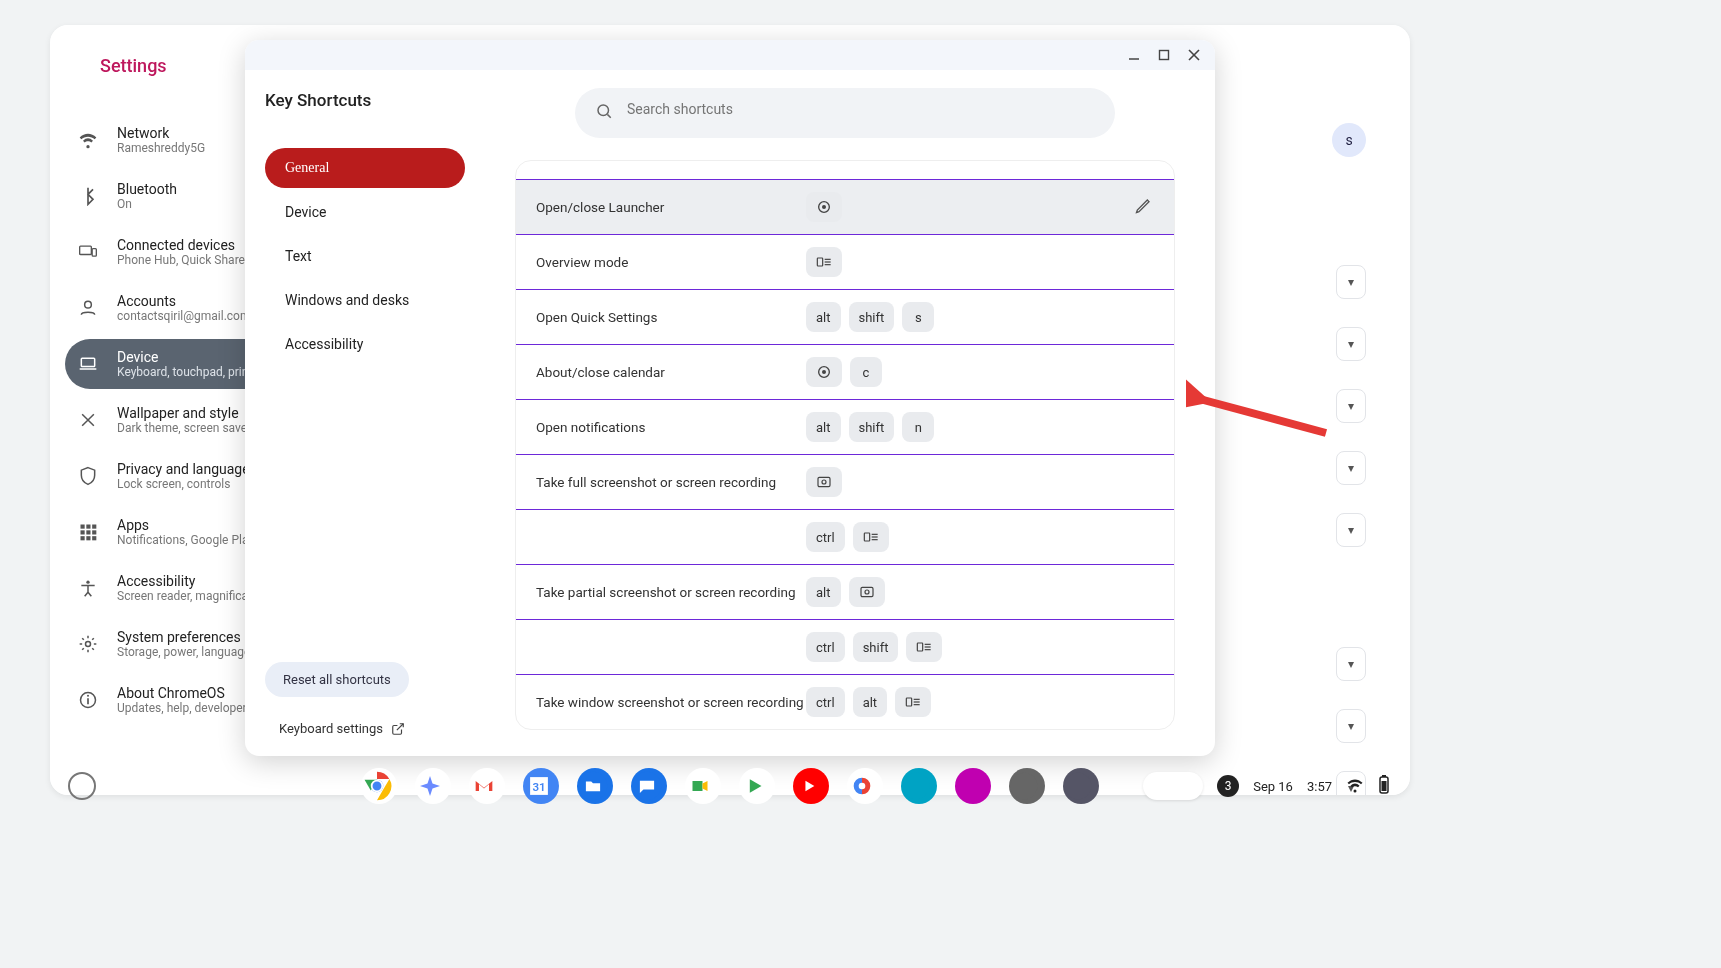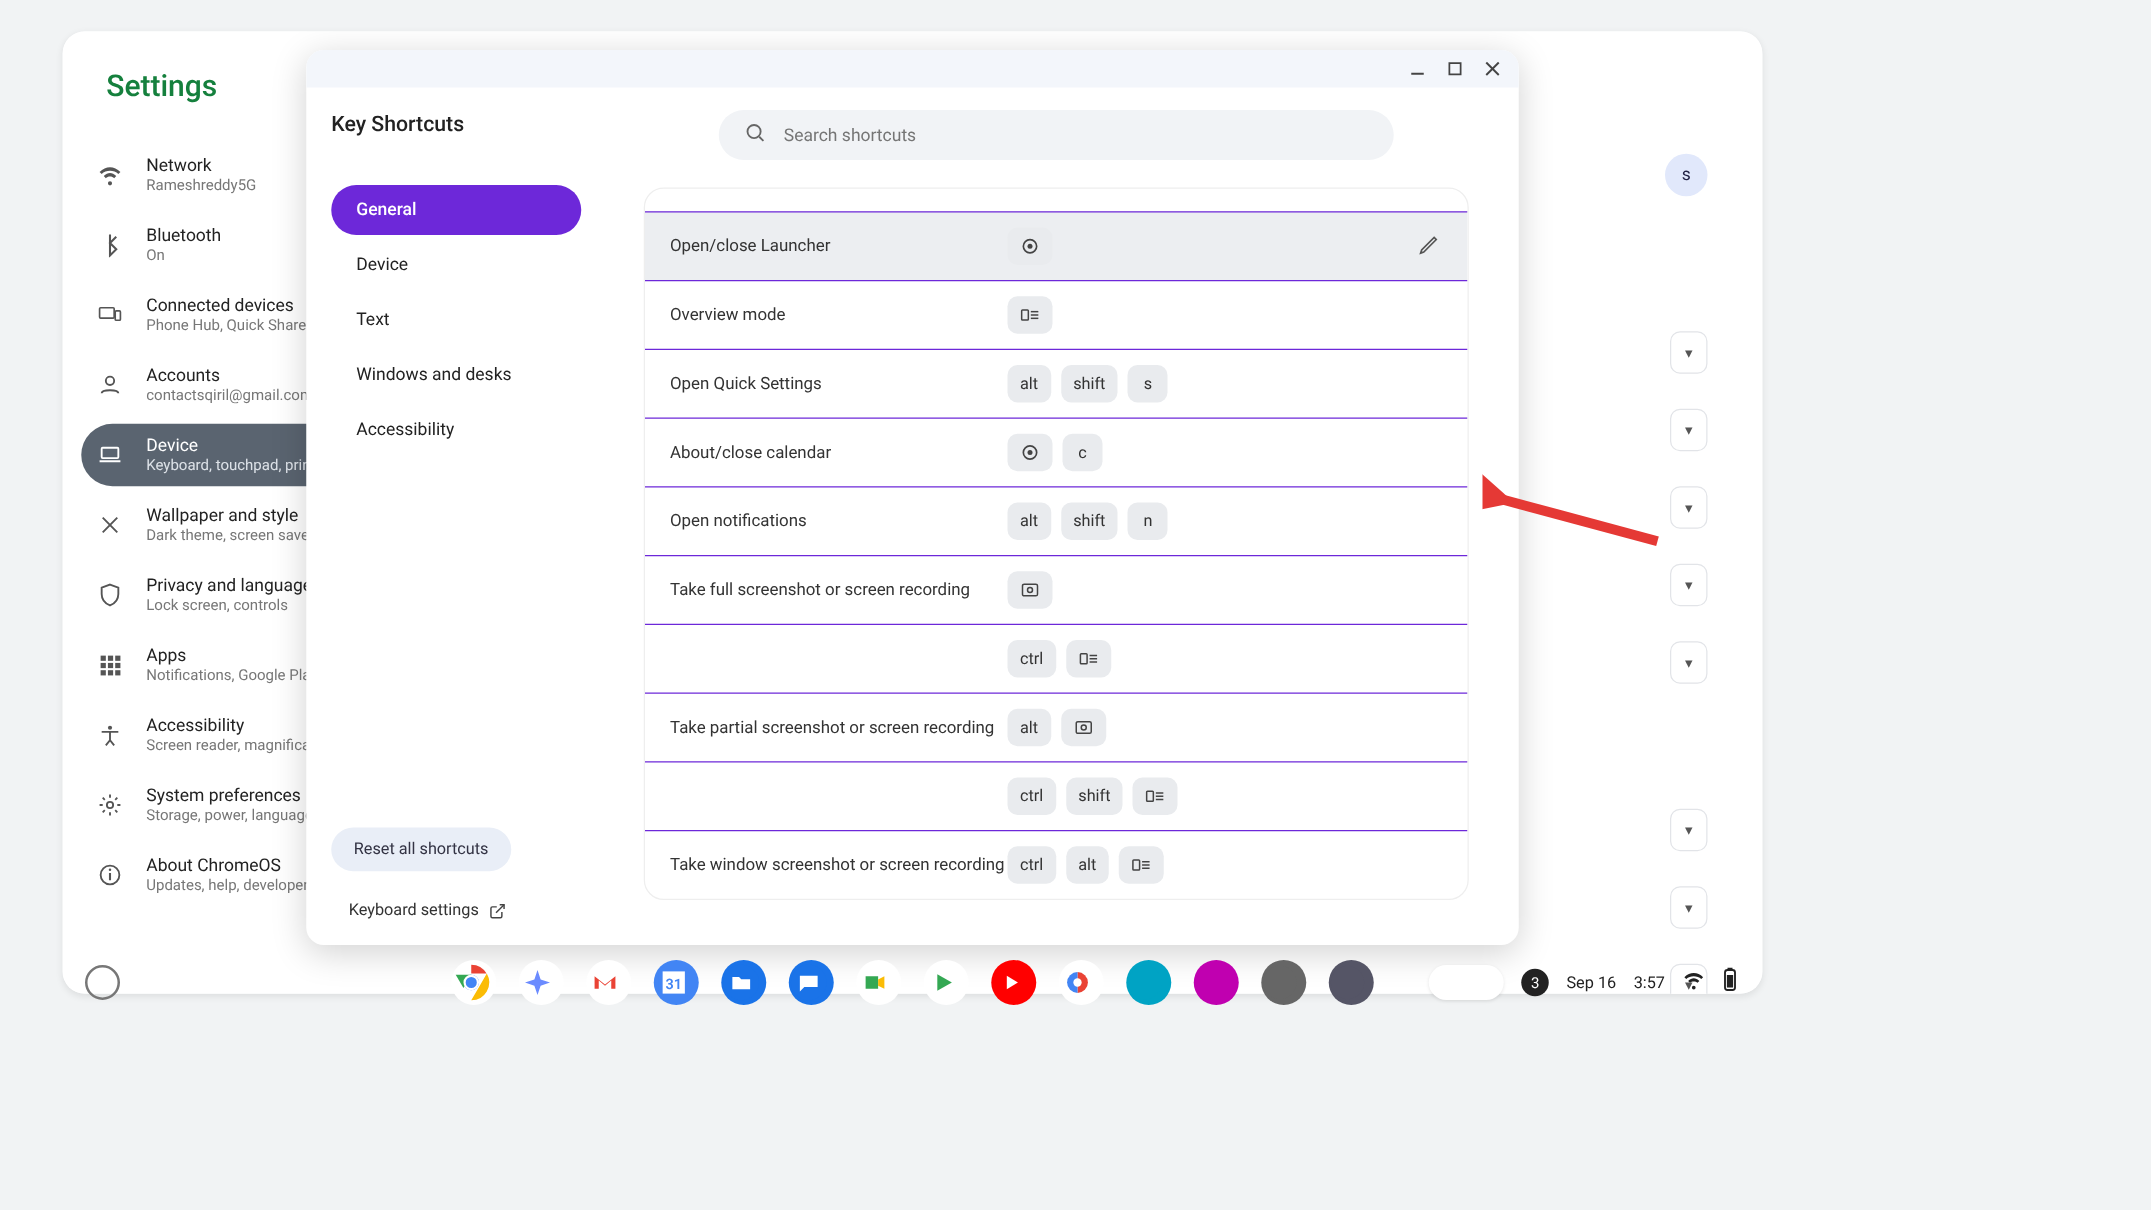--- a/index.html
+++ b/index.html
@@ -6,21 +6,21 @@
 body { background: #f1f3f4; width: 1721px; height: 968px; position: relative; overflow: hidden; }
 
 .desktop {
   position: absolute; left: 50px; top: 25px; width: 1360px; height: 770px;
   background: #fafbfc; border-radius: 18px; overflow: hidden;
   box-shadow: 0 2px 6px rgba(0,0,0,0.08);
 }
 
 
 .settings-app { position: absolute; left: 0; top: 0; width: 100%; height: 100%; background: #fff; }
-.settings-title { position: absolute; left: 35px; top: 30px; font-size: 24px; font-weight: 500; color: #15803d; }
+.settings-title { position: absolute; left: 50px; top: 30px; font-size: 18px; font-weight: 500; color: #be185d; }
 .settings-sidebar { position: absolute; left: 15px; top: 90px; width: 228px; }
 .sb-item { display: flex; align-items: center; padding: 10px 12px; border-radius: 28px; cursor: pointer; gap: 18px; margin-bottom: 6px; }
 .sb-item.active { background: #5a6470; color: #fff; }
 .sb-item .sbi-icon { width: 22px; height: 22px; display: flex; align-items: center; justify-content: center; flex-shrink: 0; color: #555; }
 .sb-item.active .sbi-icon { color: #fff; }
 .sb-item .sbi-text { display: flex; flex-direction: column; overflow: hidden; }
 .sb-item .sbi-title { font-size: 14px; color: #222; white-space: nowrap; }
 .sb-item.active .sbi-title { color: #fff; }
 .sb-item .sbi-sub { font-size: 12px; color: #777; white-space: nowrap; }
 .sb-item.active .sbi-sub { color: #dde2e8; }
@@ -29,28 +29,28 @@
 .shortcut-window {
   position: absolute; left: 195px; top: 15px; width: 970px; height: 716px;
   background: #fff; border-radius: 14px; box-shadow: 0 6px 28px rgba(0,0,0,0.18);
   overflow: hidden;
 }
 .sw-titlebar { height: 30px; background: #f3f6fb; display: flex; justify-content: flex-end; align-items: center; padding: 0 8px; gap: 4px; }
 .sw-tb-btn { width: 26px; height: 22px; display: flex; align-items: center; justify-content: center; font-size: 14px; color: #444; cursor: pointer; border-radius: 4px; }
 .sw-left { position: absolute; left: 0; top: 30px; width: 230px; height: calc(100% - 30px); padding: 20px 10px 20px 20px; display: flex; flex-direction: column; gap: 12px; }
 .sw-left h2 { font-size: 17px; font-weight: 500; color: #222; margin-bottom: 26px; }
 .sw-cat { font-size: 14px; color: #222; padding: 12px 20px; border-radius: 22px; cursor: pointer; margin-bottom: 4px; }
-.sw-cat.active { background: #6d28d9; color: #fff; font-weight: 500; }
+.sw-cat.active { background: #b91c1c; color: #fff; font-weight: 500; font-family: Liberation Serif, serif; }
 .sw-left-spacer { flex: 1; }
 .sw-reset { font-size: 13px; background: #e9eef7; color: #334; padding: 10px 18px; border-radius: 20px; cursor: pointer; display: inline-block; width: fit-content; margin-bottom: 12px; }
 .sw-kbd-link { font-size: 13px; color: #333; display: flex; align-items: center; gap: 8px; padding-left: 14px; cursor: pointer; }
 
 .sw-main { position: absolute; left: 230px; top: 30px; right: 0; bottom: 0; padding: 18px 40px 0 40px; overflow: hidden; }
 .sw-search { position: relative; width: 540px; margin: 0 auto 22px; }
-.sw-search input { width: 100%; padding: 13px 18px 11px 52px; border: none; border-radius: 26px; background: #f1f3f6; font-size: 14px; color: #444; outline: none; }
+.sw-search input { width: 100%; padding: 13px 18px 21px 52px; border: none; border-radius: 26px; background: #f1f3f6; font-size: 14px; color: #444; outline: none; }
 .sw-search .si { position: absolute; left: 20px; top: 50%; transform: translateY(-50%); color: #666; }
 
 .sw-panel { background: #fff; border: 1px solid #eee; border-radius: 16px; padding: 18px 0 0 0; max-height: 590px; overflow: hidden; }
 .sw-panel h3 { font-size: 14px; font-weight: 600; color: #333; padding: 0 20px 14px 20px; }
 .sc-row { display: flex; align-items: center; min-height: 55px; padding: 8px 20px; border-top: 1px solid #6d28d9; }
 .sc-row.hl { background: #eceef1; }
 .sc-label { flex: 0 0 270px; font-size: 13.5px; color: #333; }
 .sc-keys { flex: 1; display: flex; flex-wrap: wrap; gap: 8px; align-items: center; }
 .sc-extra { flex: 0 0 30px; display: flex; justify-content: flex-end; }
 .kcap { background: #e9ebee; border-radius: 8px; min-width: 32px; height: 30px; padding: 0 10px; display: inline-flex; align-items: center; justify-content: center; font-size: 13px; color: #333; }

